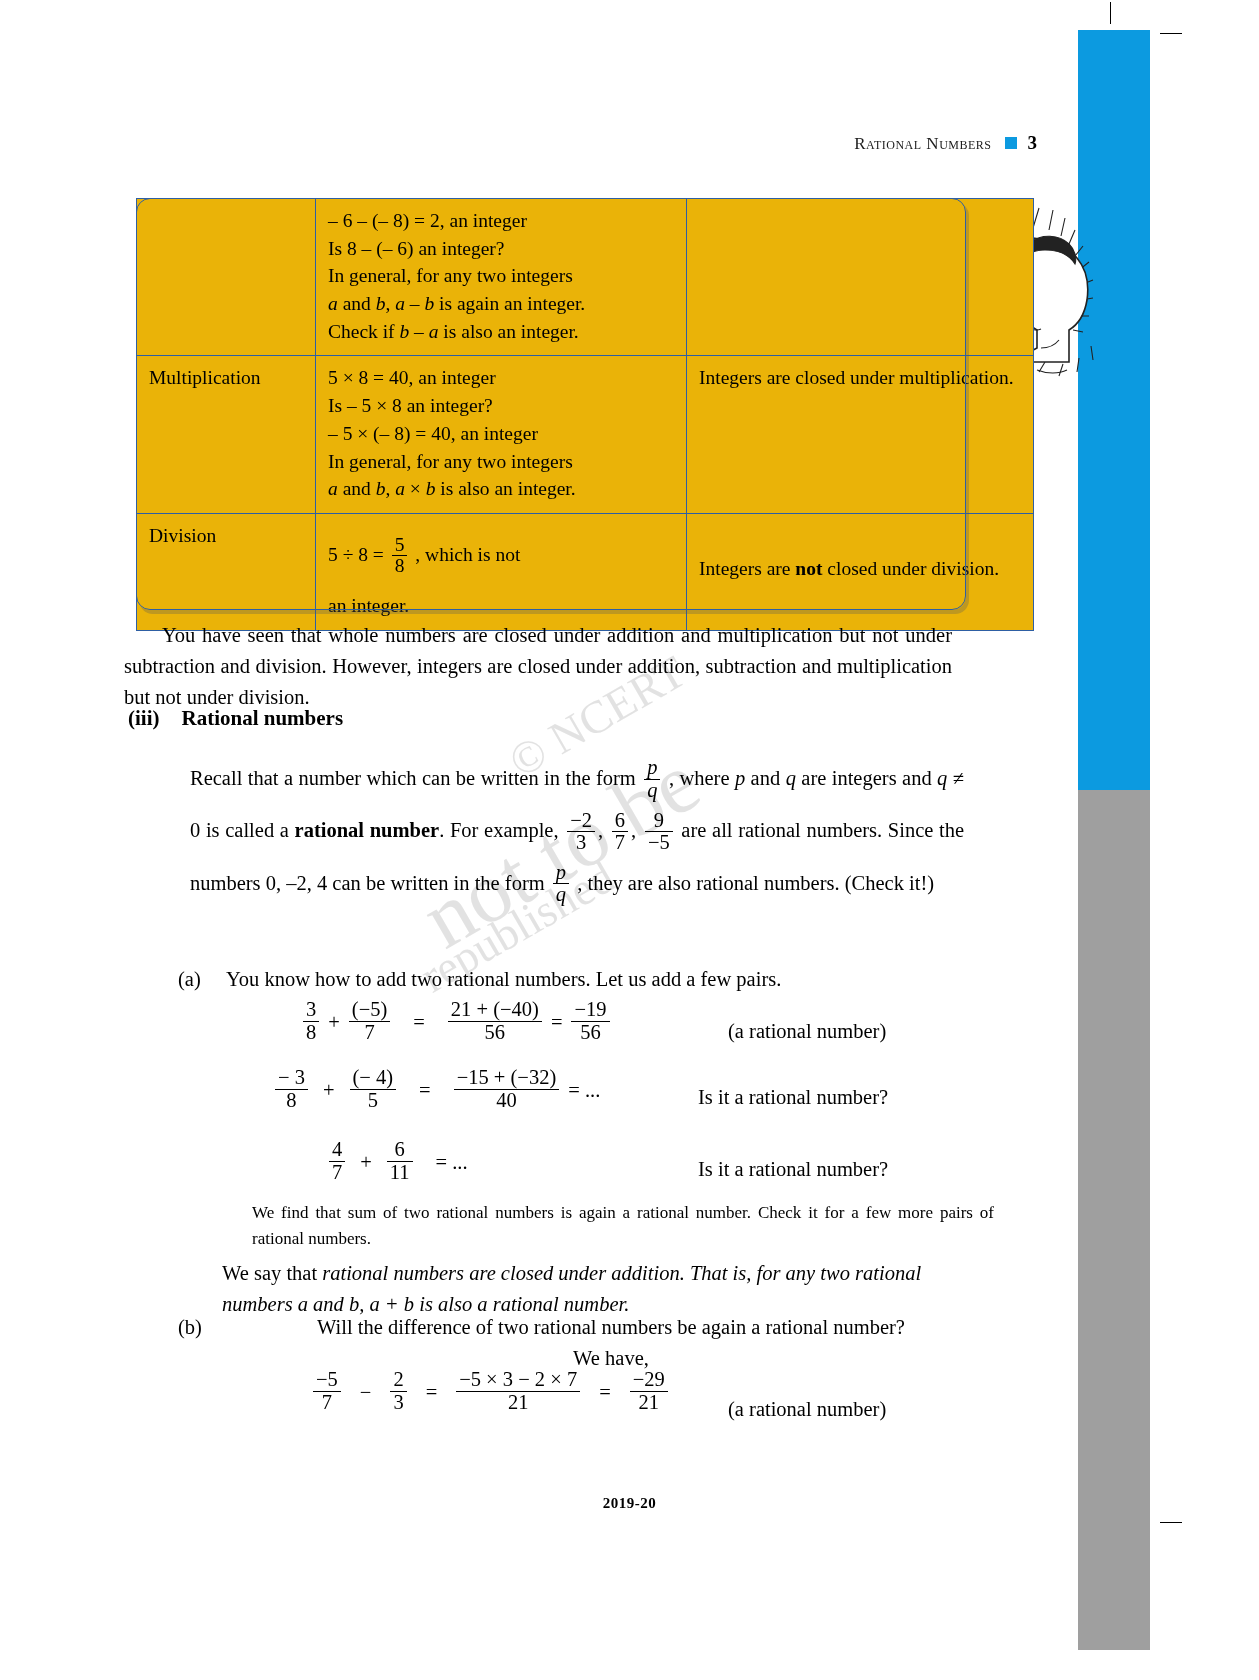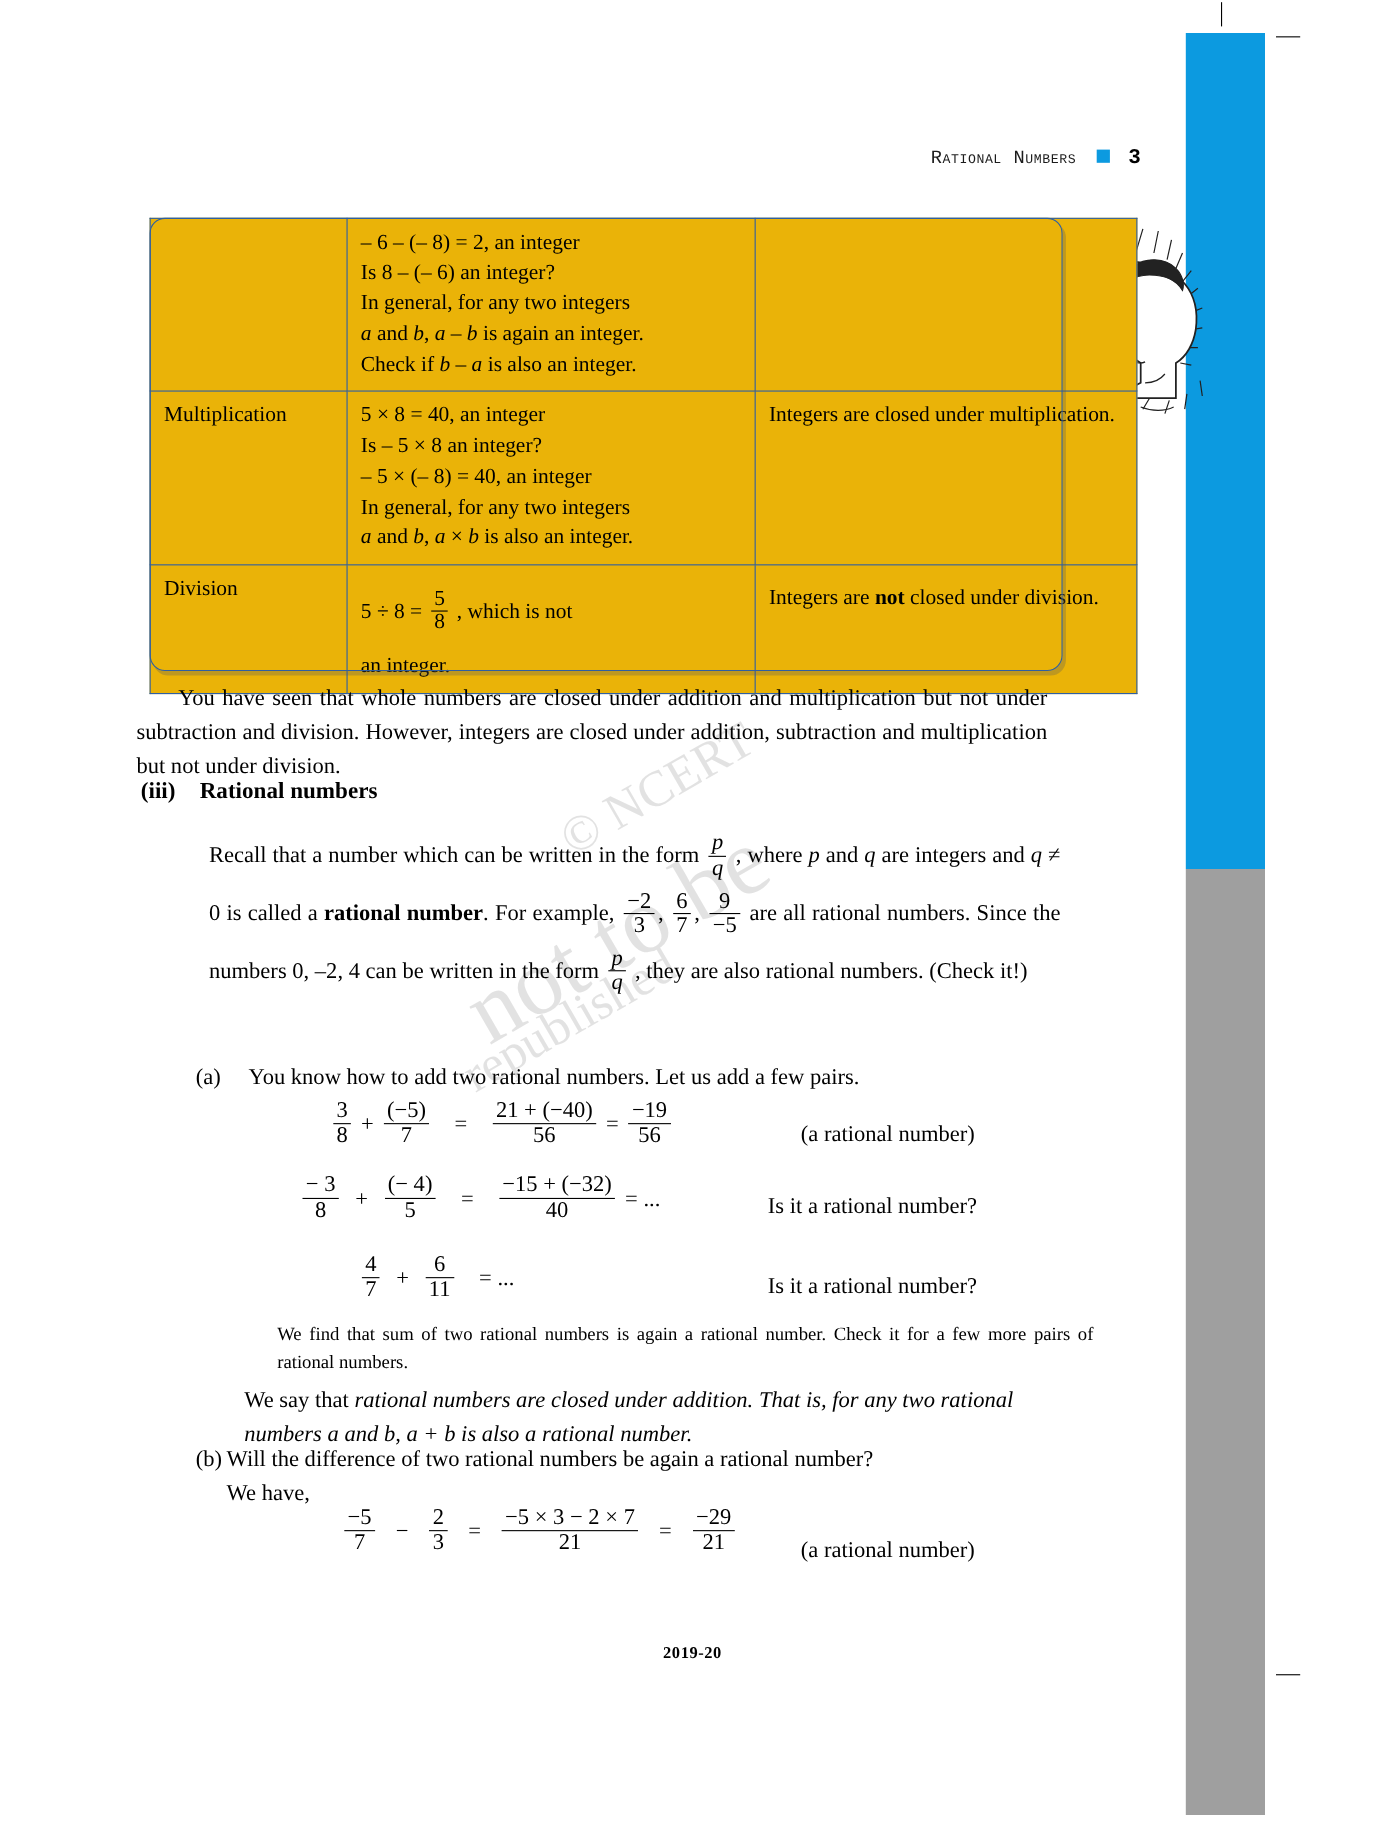--- a/index.html
+++ b/index.html
@@ -41,21 +41,20 @@
   .cm1 { left: 1110px; top: 2px;  width: 1px;  height: 22px; }
   .cm2 { left: 1160px; top: 33px; width: 22px; height: 1px; }
   .cm3 { left: 1160px; top: 1522px; width: 22px; height: 1px; }
 
   
   .running-head {
     position: absolute;
     right: 222px;
     top: 132px;
     white-space: nowrap;
-    font-family: Liberation Mono, monospace;
   }
   .running-head .rh-text {
     font-variant: small-caps;
     letter-spacing: 0.5px;
     font-size: 17px;
     color: #1b1b1b;
   }
   .running-head .rh-square {
     display: inline-block;
     width: 12px;
@@ -204,21 +203,21 @@
 
   .item-b {
     position: absolute;
     left: 178px;
     top: 1312px;
     width: 790px;
     font-size: 20.5px;
     line-height: 1.5;
   }
   .item-b .lbl { position: absolute; left: 0; top: 0; }
-  .item-b .txt { margin-left: 28px; display: block; }
+  .item-b .txt { margin-left: 76px; display: block; text-align: center; }
 
   .eq4 { left: 310px; top: 1370px; }
 
   .footer {
     position: absolute;
     left: 0;
     right: 0;
     top: 1495px;
     text-align: center;
     font-size: 15px;
@@ -337,21 +336,21 @@
           <div>
             5 ÷ 8 =
             <span class="frac">
               <span class="num">5</span>
               <span class="den">8</span>
             </span>
             , which is not
           </div>
           <div style="margin-top:14px">an integer.</div>
         </td>
-        <td class="col3" style="padding-top:16px">
+        <td class="col3" style="padding-top:41px">
           Integers are <b>not</b> closed under division.
         </td>
       </tr>
     </tbody>
       </table>
   </div>
   <div class="rounded-shadow"></div>
 
   <div class="para p-closed">You have seen that whole numbers are closed under addition and multiplication but not under subtraction and division. However, integers are closed under addition, subtraction and multiplication but not under division.</div>
 

